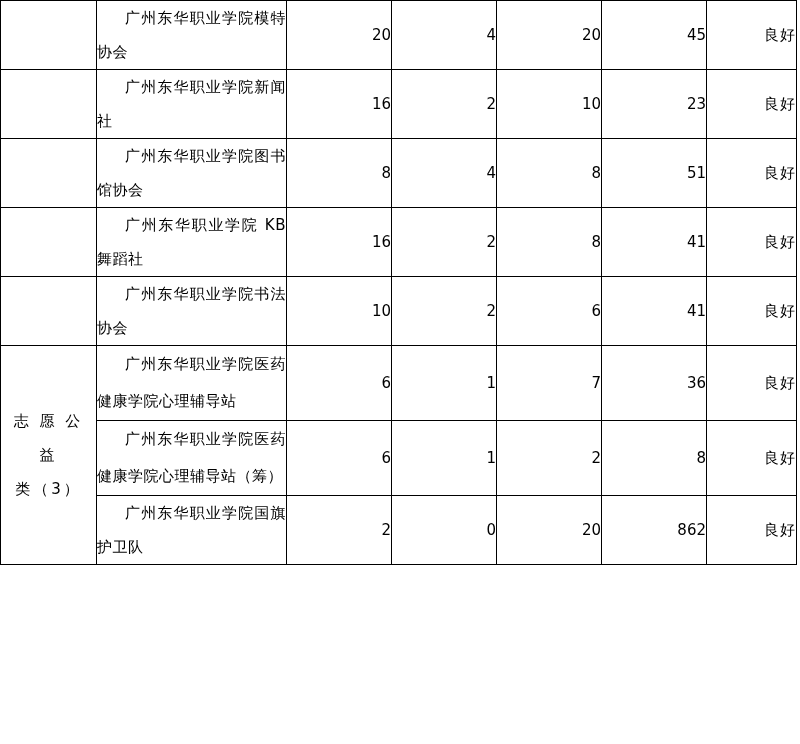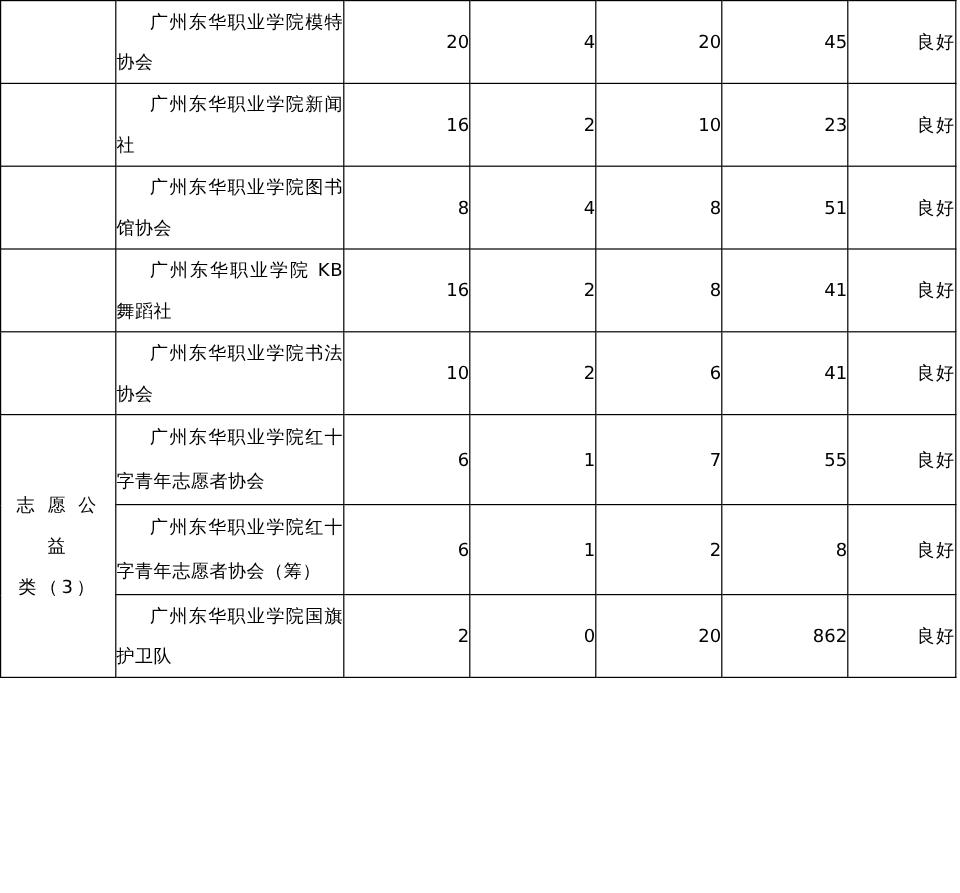--- a/index.html
+++ b/index.html
@@ -119,29 +119,29 @@
       <td class="cell-num">2</td>
       <td class="cell-num">6</td>
       <td class="cell-num">41</td>
       <td class="cell-rate">良好</td>
     </tr>
     <tr class="row-tall">
       <td class="cell-cat" rowspan="3">
         <span class="cat-line">志 愿 公 益</span>
         <span class="cat-line">类（3）</span>
       </td>
-      <td class="cell-name">广州东华职业学院红十字青年志愿者协会</td>
+      <td class="cell-name">广州东华职业学院医药健康学院心理辅导站</td>
       <td class="cell-num">6</td>
       <td class="cell-num">1</td>
       <td class="cell-num">7</td>
-      <td class="cell-num">55</td>
+      <td class="cell-num">36</td>
       <td class="cell-rate">良好</td>
     </tr>
     <tr class="row-tall">
-      <td class="cell-name">广州东华职业学院红十字青年志愿者协会（筹）</td>
+      <td class="cell-name">广州东华职业学院医药健康学院心理辅导站（筹）</td>
       <td class="cell-num">6</td>
       <td class="cell-num">1</td>
       <td class="cell-num">2</td>
       <td class="cell-num">8</td>
       <td class="cell-rate">良好</td>
     </tr>
     <tr>
       <td class="cell-name">广州东华职业学院国旗护卫队</td>
       <td class="cell-num">2</td>
       <td class="cell-num">0</td>

